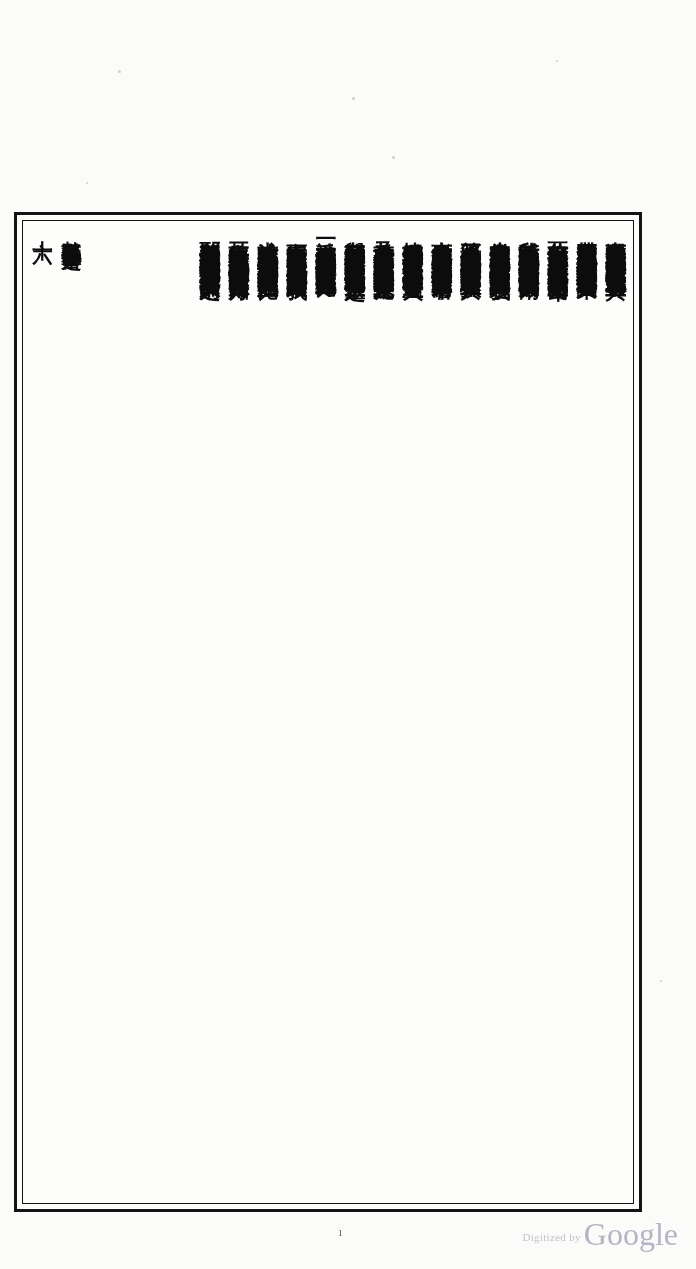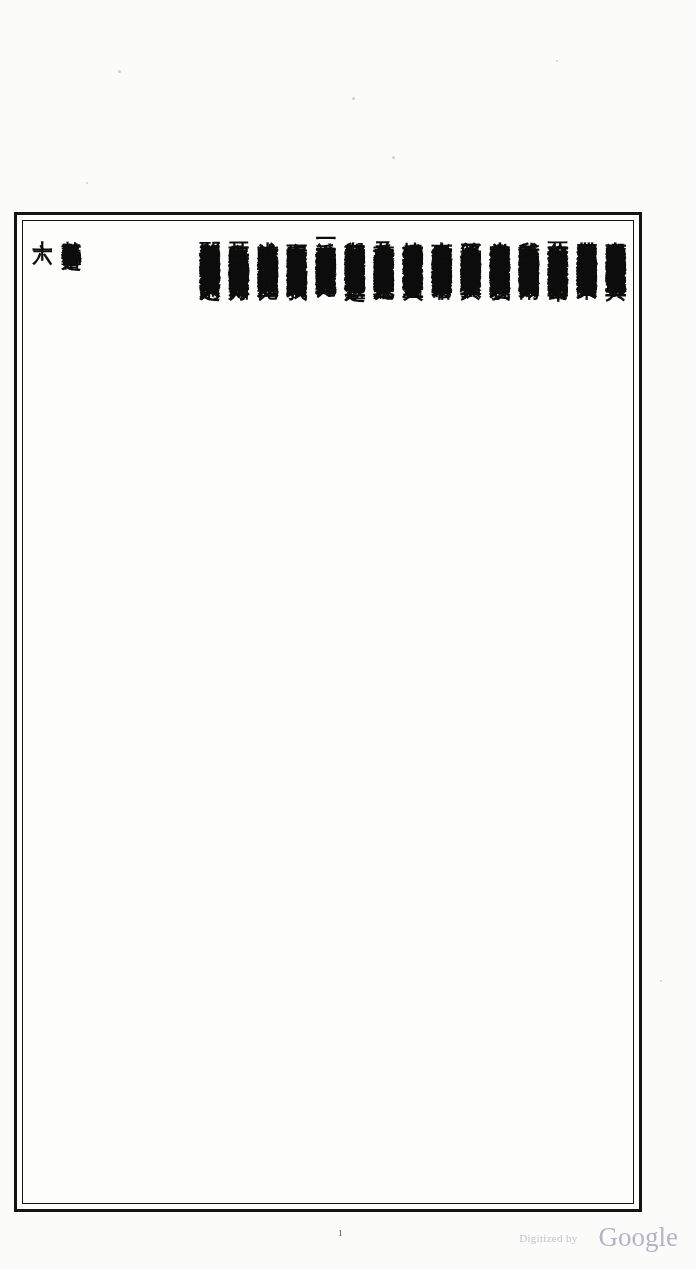--- a/index.html
+++ b/index.html
@@ -105,29 +105,29 @@
     position: absolute;
     right: 18px;
     bottom: 16px;
     font-family: "Liberation Serif", serif;
     color: #b9b9c4;
     font-size: 13px;
     letter-spacing: .3px;
     white-space: nowrap;
   }
   #watermark .g {
-    font-size: 27px;
+    font-size: 32px;
     vertical-align: -4px;
     letter-spacing: 0;
     color: #b4b4c6;
   }
   #watermark .small {
     font-size: 11px;
     color: #c2c2cc;
-    margin-right: 21px;
+    margin-right: 3px;
   }
 </style>
 </head>
 <body>
 
 <div id="page">
 
   <div class="speck" style="left:118px;top:70px;width:3px;height:3px;"></div>
   <div class="speck" style="left:352px;top:97px;width:3px;height:3px;"></div>
   <div class="speck" style="left:556px;top:60px;width:2px;height:2px;"></div>

